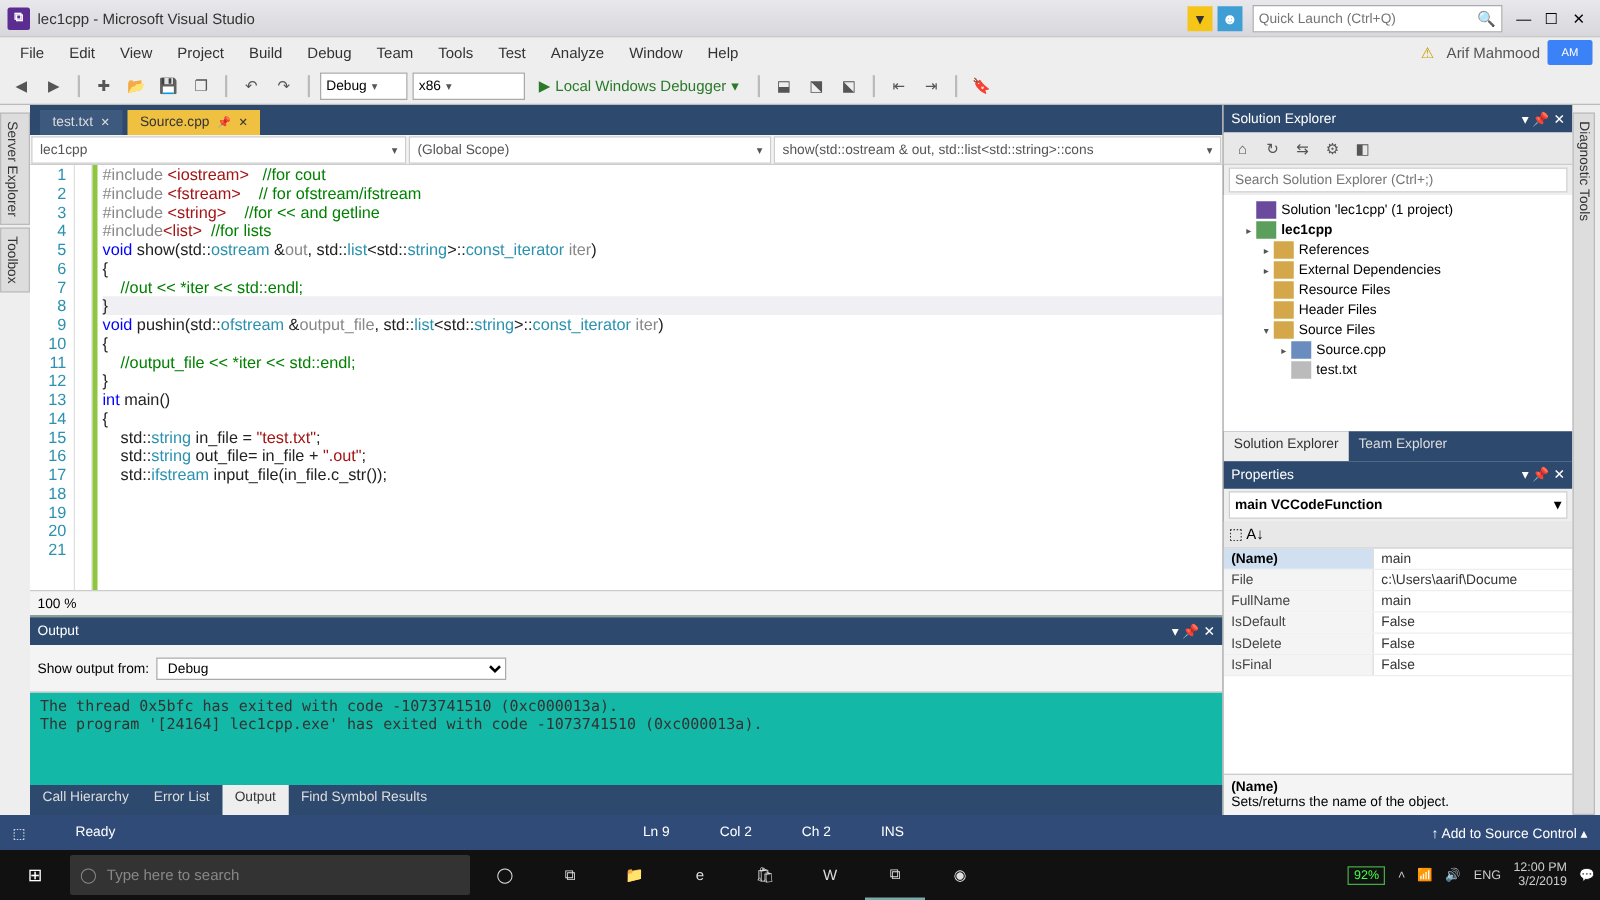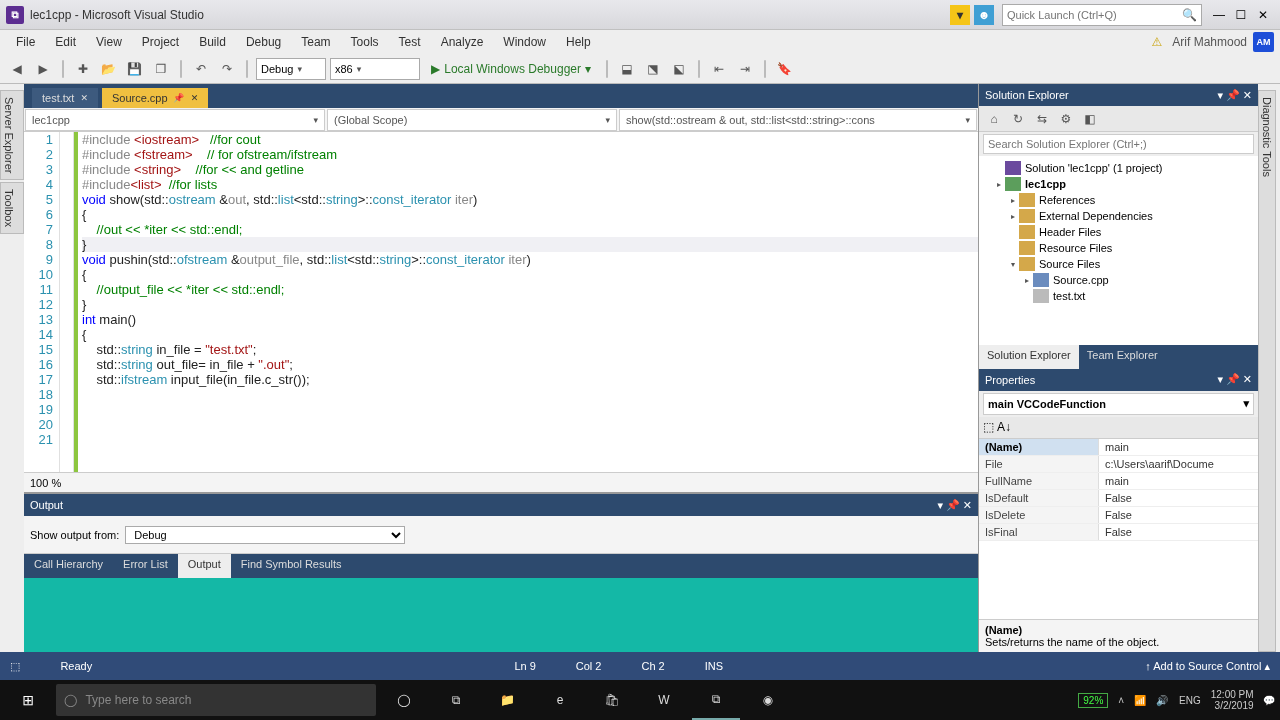--- a/index.html
+++ b/index.html
@@ -10,21 +10,21 @@
 .titlebar .spacer { flex:1; }
 .tb-btn { width:20px; height:20px; margin:0 2px; display:flex; align-items:center; justify-content:center; }
 .tb-yellow { background:#f5c518; color:#333; font-weight:bold; }
 .tb-blue { background:#3f9fd4; color:#fff; }
 .quicklaunch { margin:0 6px; width:200px; height:22px; border:1px solid #aaa; background:#fff; padding:0 4px; display:flex; align-items:center; }
 .quicklaunch input { border:none; outline:none; width:100%; font-size:11px; color:#888; }
 .sys { width:22px; height:22px; display:flex; align-items:center; justify-content:center; }
 .menubar { height:24px; background:#eee; display:flex; align-items:center; padding:0 6px; }
 .menubar .m { padding:0 10px; font-size:12px; color:#333; }
 .menubar .user { margin-left:auto; display:flex; align-items:center; gap:6px; color:#555; font-size:12px; }
-.menubar .avatar { width:21px; height:20px; background:#1d4ed8; color:#fff; font-size:9px; display:flex; align-items:center; justify-content:center; border-radius:2px;font-weight:bold; }
+.menubar .avatar { width:36px; height:20px; background:#3b82f6; color:#fff; font-size:9px; display:flex; align-items:center; justify-content:center; border-radius:2px; }
 .toolbar { height:30px; background:#eee; display:flex; align-items:center; padding:0 6px; border-bottom:1px solid #bbb; gap:4px; }
 .tbicon { width:22px; height:22px; border:1px solid transparent; border-radius:2px; display:flex; align-items:center; justify-content:center; color:#555; }
 .tbicon.sep { width:1px; height:18px; background:#bbb; margin:0 4px; }
 .tbsel { height:22px; border:1px solid #aaa; background:#fff; padding:0 4px; display:flex; align-items:center; font-size:11px; }
 .tbsel::after { content:"▾"; margin-left:4px; font-size:9px; color:#555; }
 .playbtn { color:#2a7a2a; display:flex; align-items:center; gap:4px; font-size:12px; padding:0 6px; height:22px; border:1px solid transparent; }
 .workspace { display:flex; height:calc(100% - 30px - 24px - 30px - 28px - 40px); }
 .sidebar-l { width:24px; background:#eee; writing-mode:vertical-lr; display:flex; padding-top:6px; }
 .sidebar-l .stab { padding:6px 2px; font-size:11px; color:#333; background:#ddd; border:1px solid #bbb; margin-bottom:2px; }
 .center { flex:1; display:flex; flex-direction:column; background:#fff; }
@@ -185,20 +185,22 @@
     <div class="output-panel">
       <div class="panel-head">
         <span>Output</span>
           <div class="sp"></div>
         <span>▾ 📌 ✕</span>
       </div>
       <div class="outopts">
         <span>Show output from:</span>
         <select><option>Debug</option></select>
       </div>
+      <div class="outtext">The thread 0x5bfc has exited with code -1073741510 (0xc000013a).
+The program '[24164] lec1cpp.exe' has exited with code -1073741510 (0xc000013a).</div>
       <div class="bottomtabs" id="btabs">
           <div class="btab">Call Hierarchy</div>
           <div class="btab">Error List</div>
           <div class="btab active">Output</div>
           <div class="btab">Find Symbol Results</div>
         </div>
     </div>
   </div>
 
   <div class="right">
@@ -230,26 +232,26 @@
           <span>References</span>
         </div>
         <div class="tnode lvl2">
           <span class="tw">▸</span>
           <span class="ti ti-fld"></span>
           <span>External Dependencies</span>
         </div>
         <div class="tnode lvl2">
           <span class="tw"></span>
           <span class="ti ti-fld"></span>
+          <span>Resource Files</span>
+        </div>
+        <div class="tnode lvl2">
+          <span class="tw"></span>
+          <span class="ti ti-fld"></span>
           <span>Header Files</span>
-        </div>
-        <div class="tnode lvl2">
-          <span class="tw"></span>
-          <span class="ti ti-fld"></span>
-          <span>Resource Files</span>
         </div>
         <div class="tnode lvl2">
           <span class="tw">▾</span>
           <span class="ti ti-fld"></span>
           <span>Source Files</span>
         </div>
         <div class="tnode lvl3">
           <span class="tw">▸</span>
           <span class="ti ti-cpp"></span>
           <span>Source.cpp</span>

